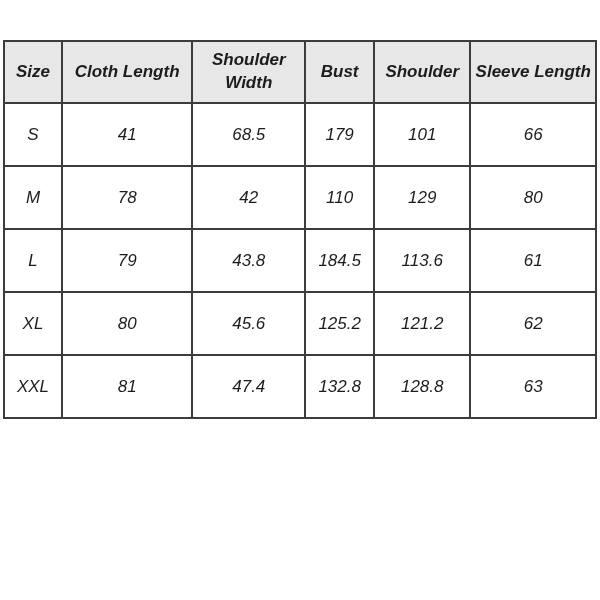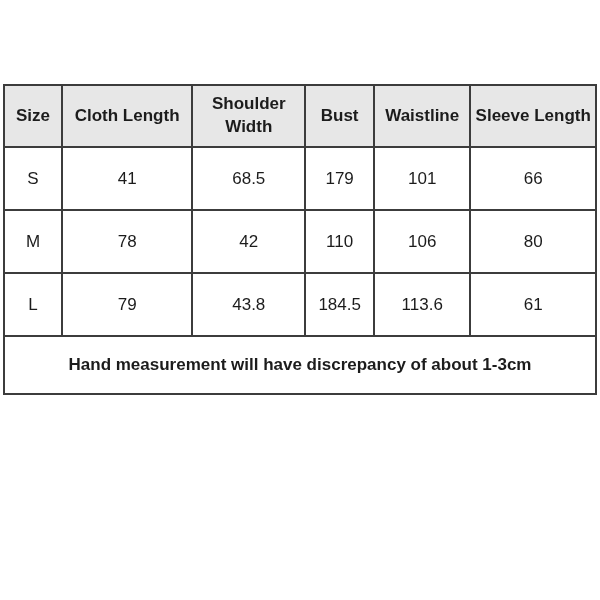--- a/index.html
+++ b/index.html
@@ -15,22 +15,23 @@
   .page {
     width: 600px;
     height: 600px;
     background: #ffffff;
     position: relative;
   }
   table.size-chart {
     border-collapse: collapse;
     table-layout: fixed;
     width: 594px;
-    margin: 84px auto 0 auto;
+    margin: 40px auto 0 auto;
     color: #1c1c1c;
+    font-style: italic;
   }
   table.size-chart th,
   table.size-chart td {
     border: 2px solid #3c3c3c;
     text-align: center;
     vertical-align: middle;
     padding: 0 2px;
     overflow: hidden;
   }
   table.size-chart th {
@@ -71,47 +72,60 @@
       <col class="c-bust">
         <col class="c-waist">
         <col class="c-sleeve">
     </colgroup>
     <thead>
       <tr>
         <th>Size</th>
         <th>Cloth Length</th>
         <th>Shoulder Width</th>
         <th>Bust</th>
-        <th>Waistline</th>
+        <th>Shoulder</th>
         <th>Sleeve Length</th>
       </tr>
     </thead>
     <tbody>
       <tr>
         <td>S</td>
         <td>41</td>
         <td>68.5</td>
         <td>179</td>
         <td>101</td>
         <td>66</td>
       </tr>
       <tr>
         <td>M</td>
         <td>78</td>
         <td>42</td>
         <td>110</td>
-        <td>106</td>
+        <td>129</td>
         <td>80</td>
       </tr>
       <tr>
         <td>L</td>
         <td>79</td>
         <td>43.8</td>
         <td>184.5</td>
         <td>113.6</td>
         <td>61</td>
       </tr>
       <tr>
-        <td class="note-cell" colspan="6">Hand measurement will have discrepancy of about 1-3cm</td>
+        <td>XL</td>
+        <td>80</td>
+        <td>45.6</td>
+        <td>125.2</td>
+        <td>121.2</td>
+        <td>62</td>
+      </tr>
+      <tr>
+        <td>XXL</td>
+        <td>81</td>
+        <td>47.4</td>
+        <td>132.8</td>
+        <td>128.8</td>
+        <td>63</td>
       </tr>
     </tbody>
   </table>
 </div>
 
 </body></html>

